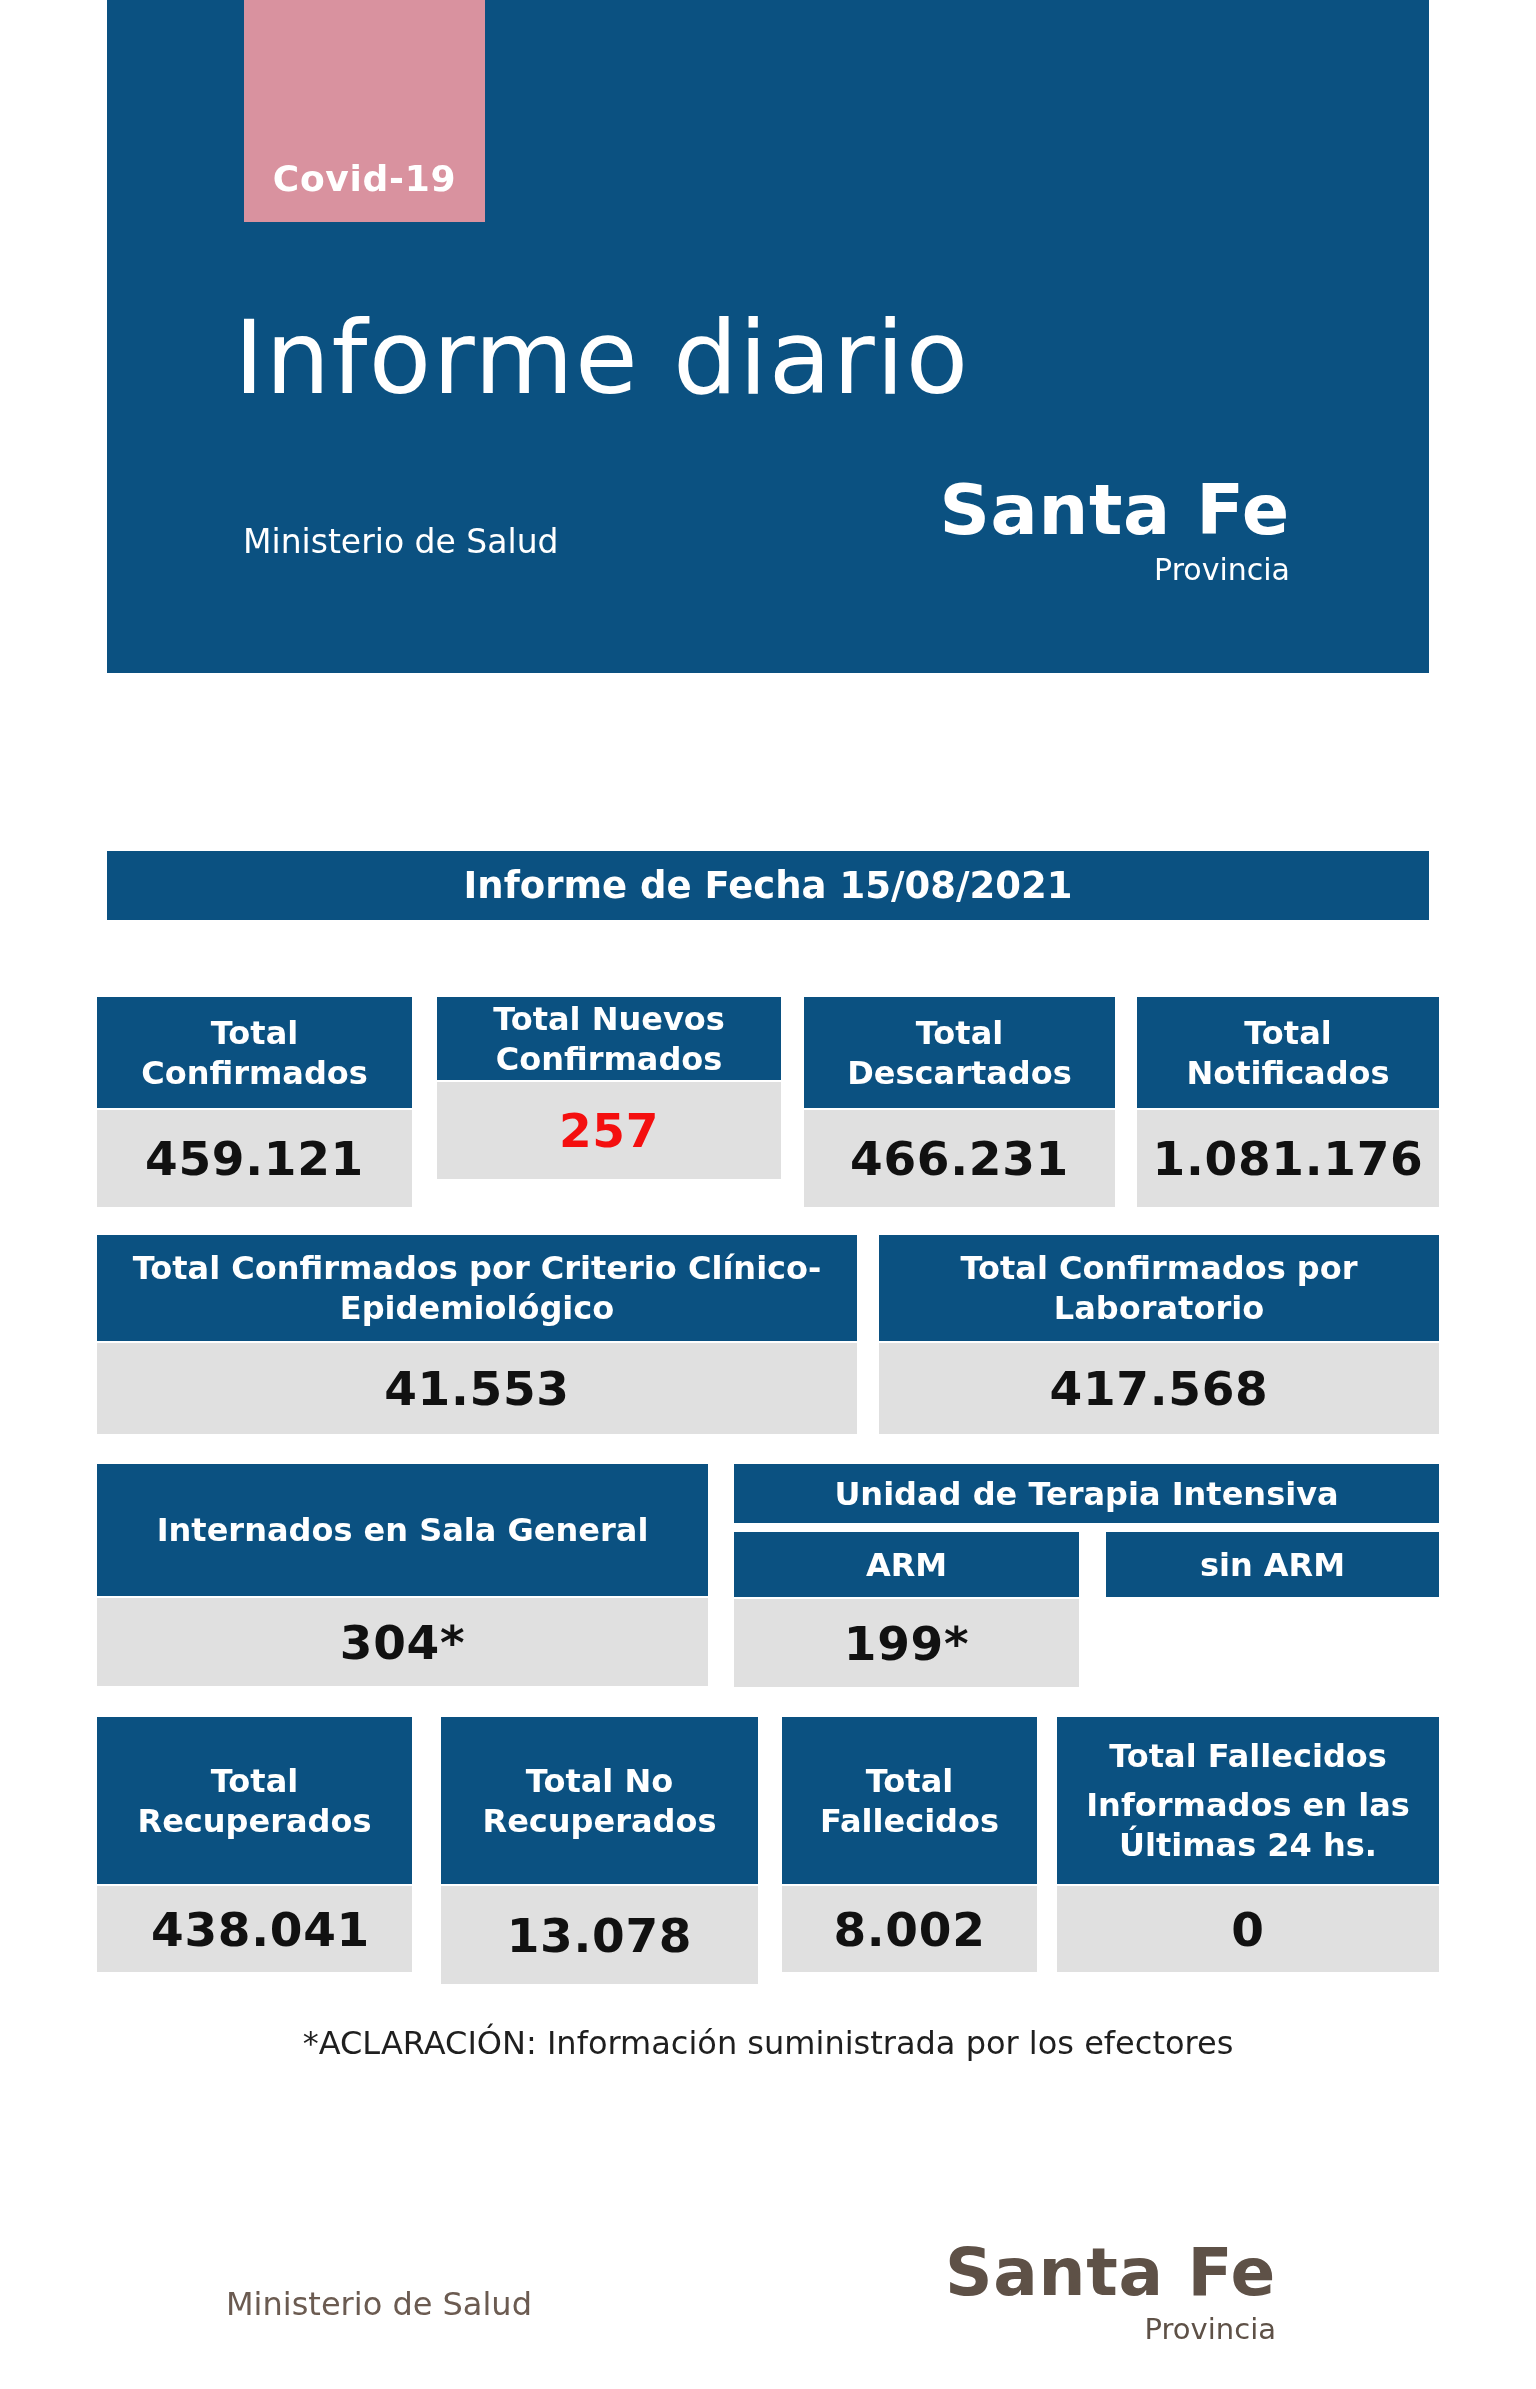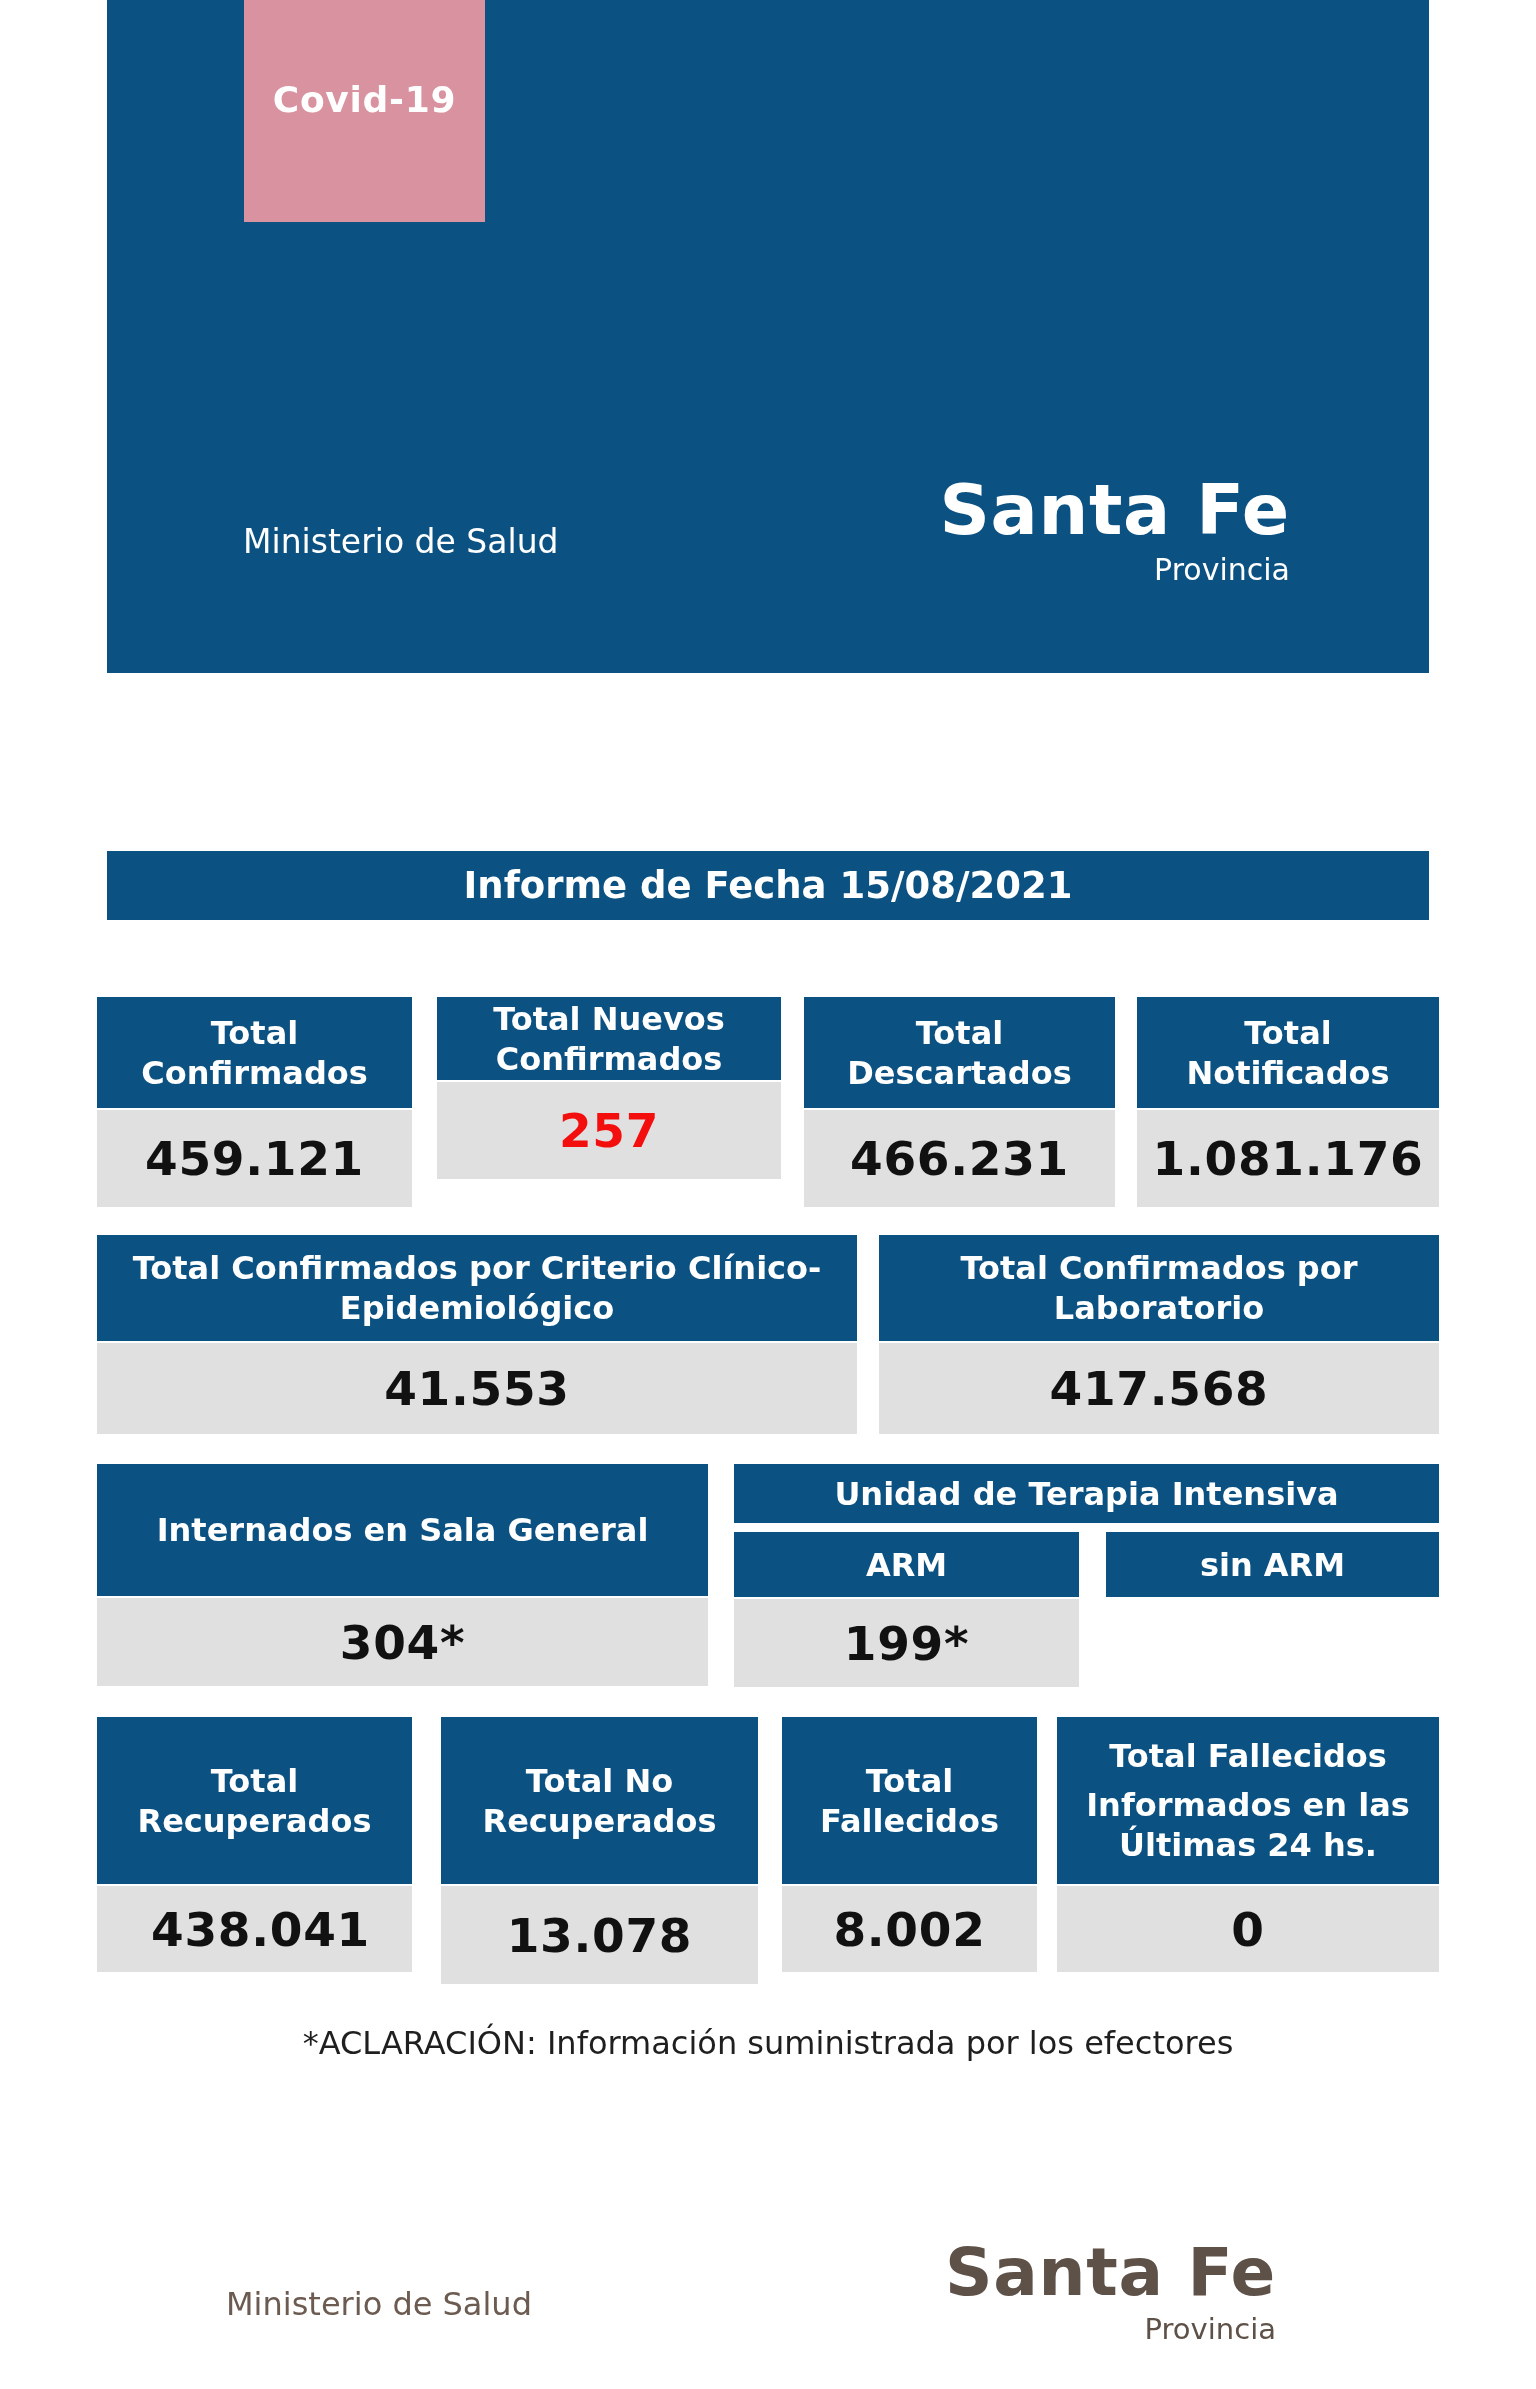--- a/index.html
+++ b/index.html
@@ -2,21 +2,21 @@
 <html style="font-size:11px"><head>
 <meta charset="utf-8">
 <style>
   html,body{margin:0;padding:0;}
   body{font-family:"DejaVu Sans","Liberation Sans",sans-serif;background:#ffffff;}
   #page{position:relative;width:1536px;height:2389px;background:#ffffff;overflow:hidden;}
 
   
   .hero{position:absolute;left:107px;top:0;width:1322px;height:673px;background:#0B5181;}
   .covid-tag{position:absolute;left:137px;top:0;width:241px;height:222px;background:#D9929F;
-    display:flex;align-items:center;justify-content:center;padding-bottom:23.4px;box-sizing:border-box;}
+    display:flex;align-items:flex-end;justify-content:center;padding-bottom:23.4px;box-sizing:border-box;}
   .covid-tag span{color:#ffffff;font-size:36px;font-weight:700;letter-spacing:0.7px;}
   .hero-title{position:absolute;left:127px;top:302px;color:#ffffff;font-size:102px;font-weight:400;
     letter-spacing:1.4px;line-height:1.1;white-space:nowrap;}
   .hero-sub{position:absolute;left:136px;top:522px;color:#ffffff;font-size:33px;font-weight:400;}
   .brand{position:absolute;right:139px;top:475px;text-align:right;color:#ffffff;}
   .brand .wordmark{font-size:70px;font-weight:700;line-height:1;letter-spacing:0.7px;}
   .brand .brand-sub{font-size:30px;font-weight:500;margin-top:6.9px;}
 
   
   .date-banner{position:absolute;left:107px;top:851px;width:1322px;height:69px;background:#0B5181;
@@ -44,20 +44,21 @@
 </style>
 </head>
 <body>
 
 <div id="page">
 
   <div class="hero">
     <div class="covid-tag">
       <span>Covid-19</span>
     </div>
+    <div class="hero-title">Informe diario</div>
     <div class="hero-sub">Ministerio de Salud</div>
     <div class="brand">
       <div class="wordmark">Santa Fe</div>
       <div class="brand-sub">Provincia</div>
     </div>
   </div>
 
   <div class="date-banner">
     <span>Informe de Fecha 15/08/2021</span>
   </div>

